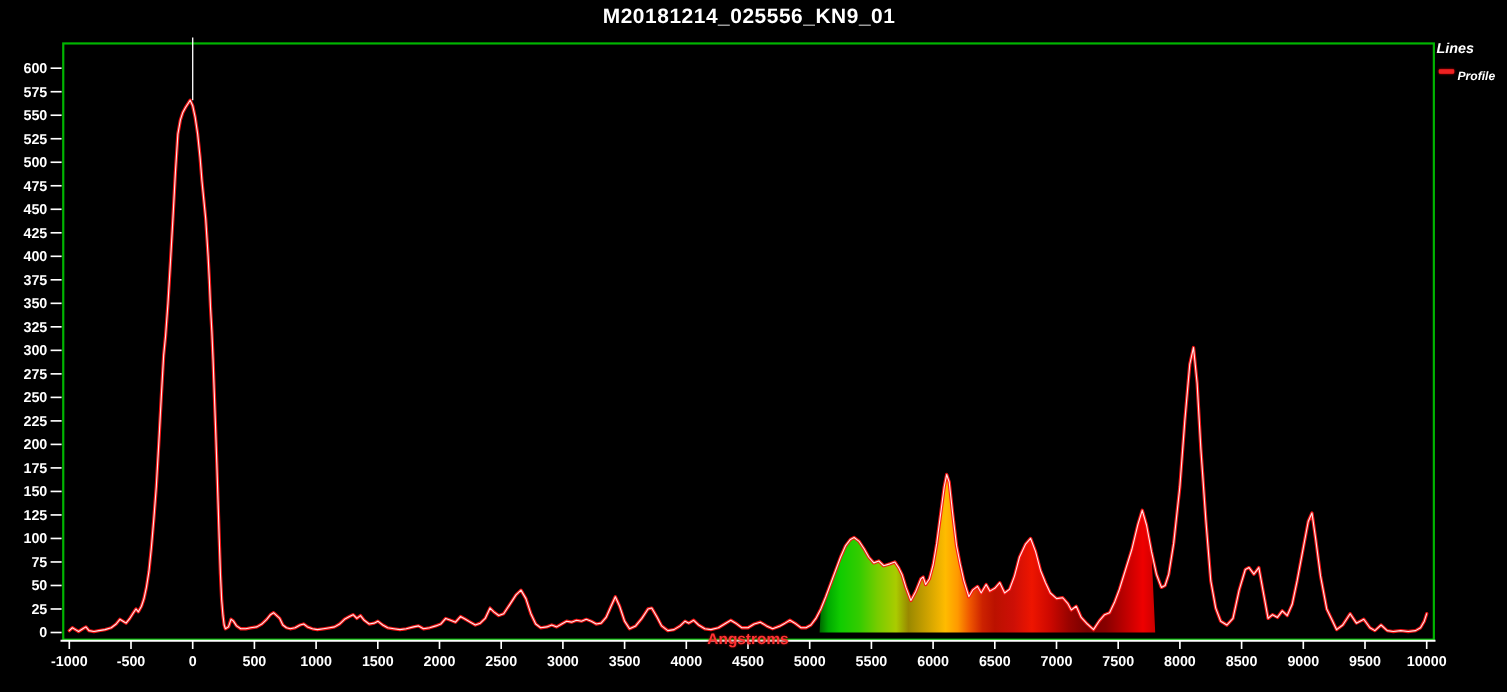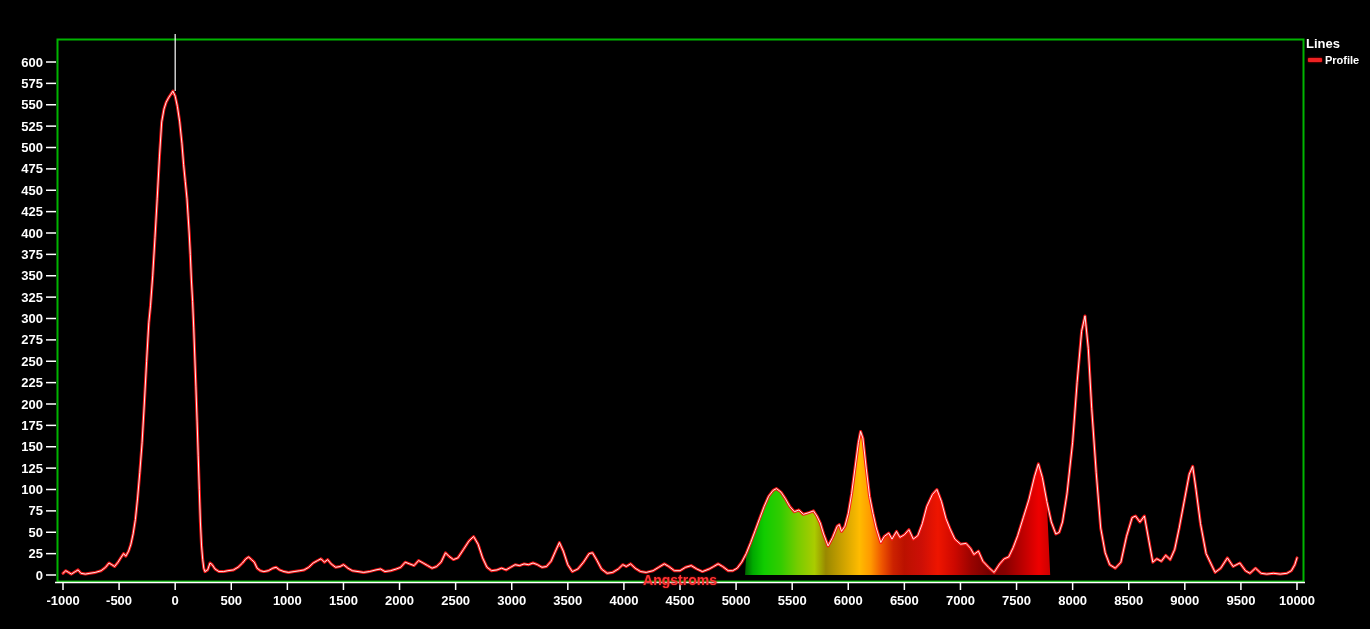--- a/index.html
+++ b/index.html
@@ -1,33 +1,34 @@
 <!DOCTYPE html>
 <html><head>
 <meta charset="utf-8">
 <style>
   html,body{margin:0;padding:0;background:#000;}
   .stage{position:relative;width:1370px;height:629px;background:#000;overflow:hidden;
          font-family:"Liberation Sans", sans-serif;}
   .title{position:absolute;left:0;top:5px;width:1362px;text-align:center;color:#fff;
          font-size:19px;font-weight:bold;letter-spacing:0.5px;}
-  .legend{position:absolute;left:1306px;top:36px;color:#fff;}
+  .legend{position:absolute;left:1306px;top:36px;color:#fff;font-style:italic;}
   .legend-title{font-size:13px;font-weight:bold;color:#fff;}
   .legend-item{display:flex;align-items:center;margin-top:3px;margin-left:2px;}
   .legend-dash{width:14px;height:4px;background:#e22;border-radius:1px;box-shadow:0 0 2px #f00;}
-  .legend-label{font-size:11px;font-weight:bold;color:#fff;margin-left:3px;}
+  .legend-label{font-size:11px;font-weight:bold;color:#fff;margin-left:3px;margin-top:10px;}
   .xaxis-title{position:absolute;left:57px;top:572px;width:1246px;text-align:center;
          color:#ff3333;font-size:14px;font-weight:bold;text-shadow:0 0 2px #a00;}
   svg{position:absolute;left:0;top:0;}
   text{font-family:"Liberation Sans", sans-serif;}
 </style>
 </head>
 <body>
 
 <div class="stage">
+  <div class="title">M20181214_025556_KN9_01</div>
 
   <svg id="plot" width="1370" height="629">
       <defs>
         <linearGradient id="spec" gradientUnits="userSpaceOnUse" x1="745.0654545454546" y1="0" x2="1050.2" y2="0">
           <stop offset="0.0000" stop-color="#006600"></stop>
           <stop offset="0.0257" stop-color="#00aa00"></stop>
           <stop offset="0.0625" stop-color="#11cc00"></stop>
           <stop offset="0.1176" stop-color="#33cc00"></stop>
           <stop offset="0.1728" stop-color="#77cc00"></stop>
           <stop offset="0.2279" stop-color="#aacc00"></stop>

